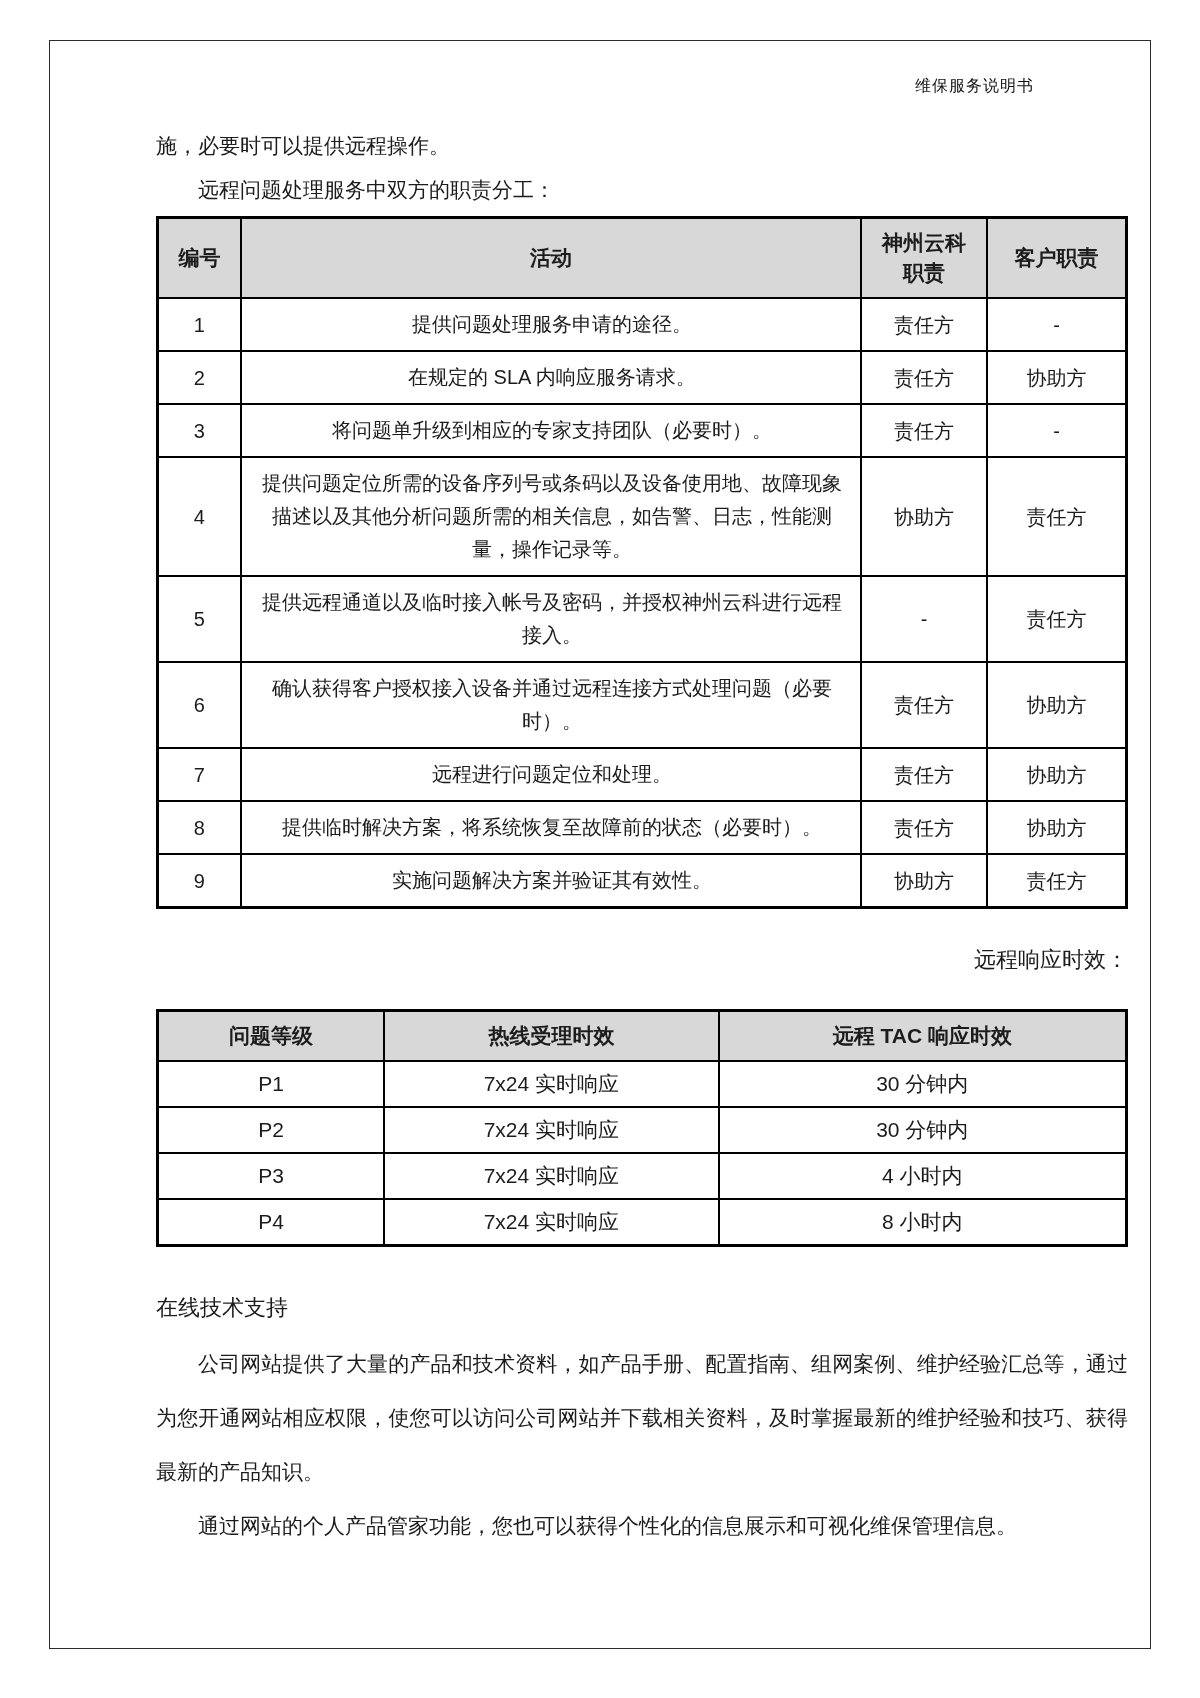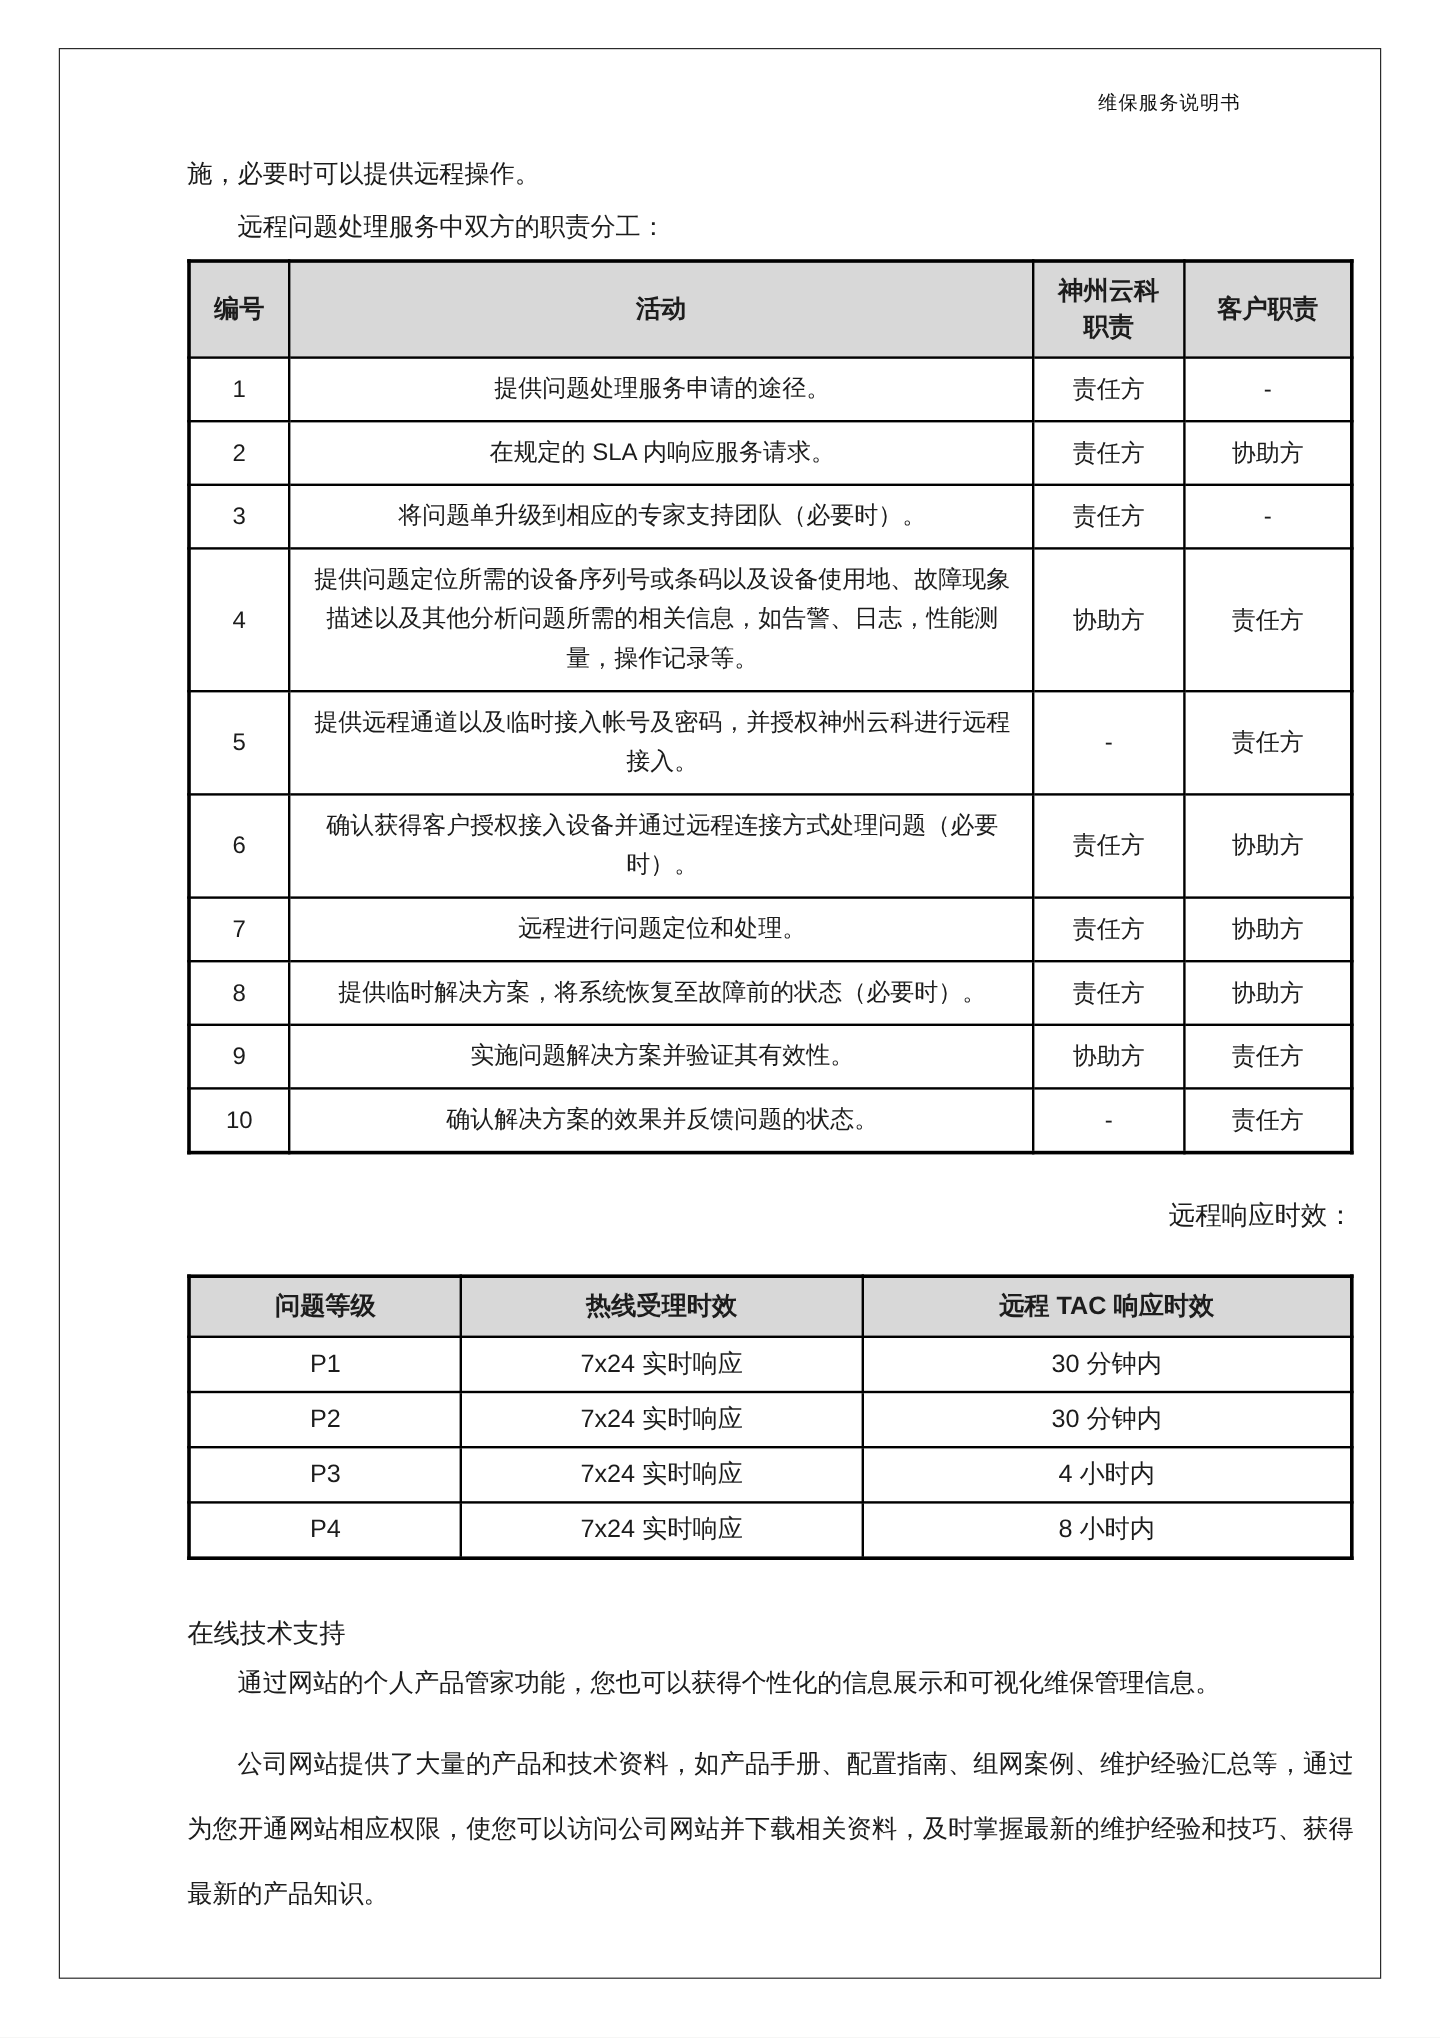--- a/index.html
+++ b/index.html
@@ -189,26 +189,20 @@
         <td class="activity">提供临时解决方案，将系统恢复至故障前的状态（必要时）。</td>
         <td>责任方</td>
         <td>协助方</td>
       </tr>
       <tr>
         <td>9</td>
         <td class="activity">实施问题解决方案并验证其有效性。</td>
         <td>协助方</td>
         <td>责任方</td>
       </tr>
-      <tr>
-        <td>10</td>
-        <td class="activity">确认解决方案的效果并反馈问题的状态。</td>
-        <td>-</td>
-        <td>责任方</td>
-      </tr>
     </tbody>
   </table>
 
   <p class="section-label">远程响应时效：</p>
 
   <table class="tbl tbl2">
     <colgroup>
         <col class="w-level">
         <col class="w-hotline">
         <col class="w-tac">
@@ -239,16 +233,16 @@
       <tr>
         <td>P4</td>
         <td>7x24 实时响应</td>
         <td>8 小时内</td>
       </tr>
     </tbody>
   </table>
 
   <p class="section-heading">在线技术支持</p>
 
+  <p class="body-para">公司网站提供了大量的产品和技术资料，如产品手册、配置指南、组网案例、维护经验汇总等，通过为您开通网站相应权限，使您可以访问公司网站并下载相关资料，及时掌握最新的维护经验和技巧、获得最新的产品知识。</p>
   <p class="body-para cont">通过网站的个人产品管家功能，您也可以获得个性化的信息展示和可视化维保管理信息。</p>
-  <p class="body-para">公司网站提供了大量的产品和技术资料，如产品手册、配置指南、组网案例、维护经验汇总等，通过为您开通网站相应权限，使您可以访问公司网站并下载相关资料，及时掌握最新的维护经验和技巧、获得最新的产品知识。</p>
 
 </div>
 
 </body></html>

